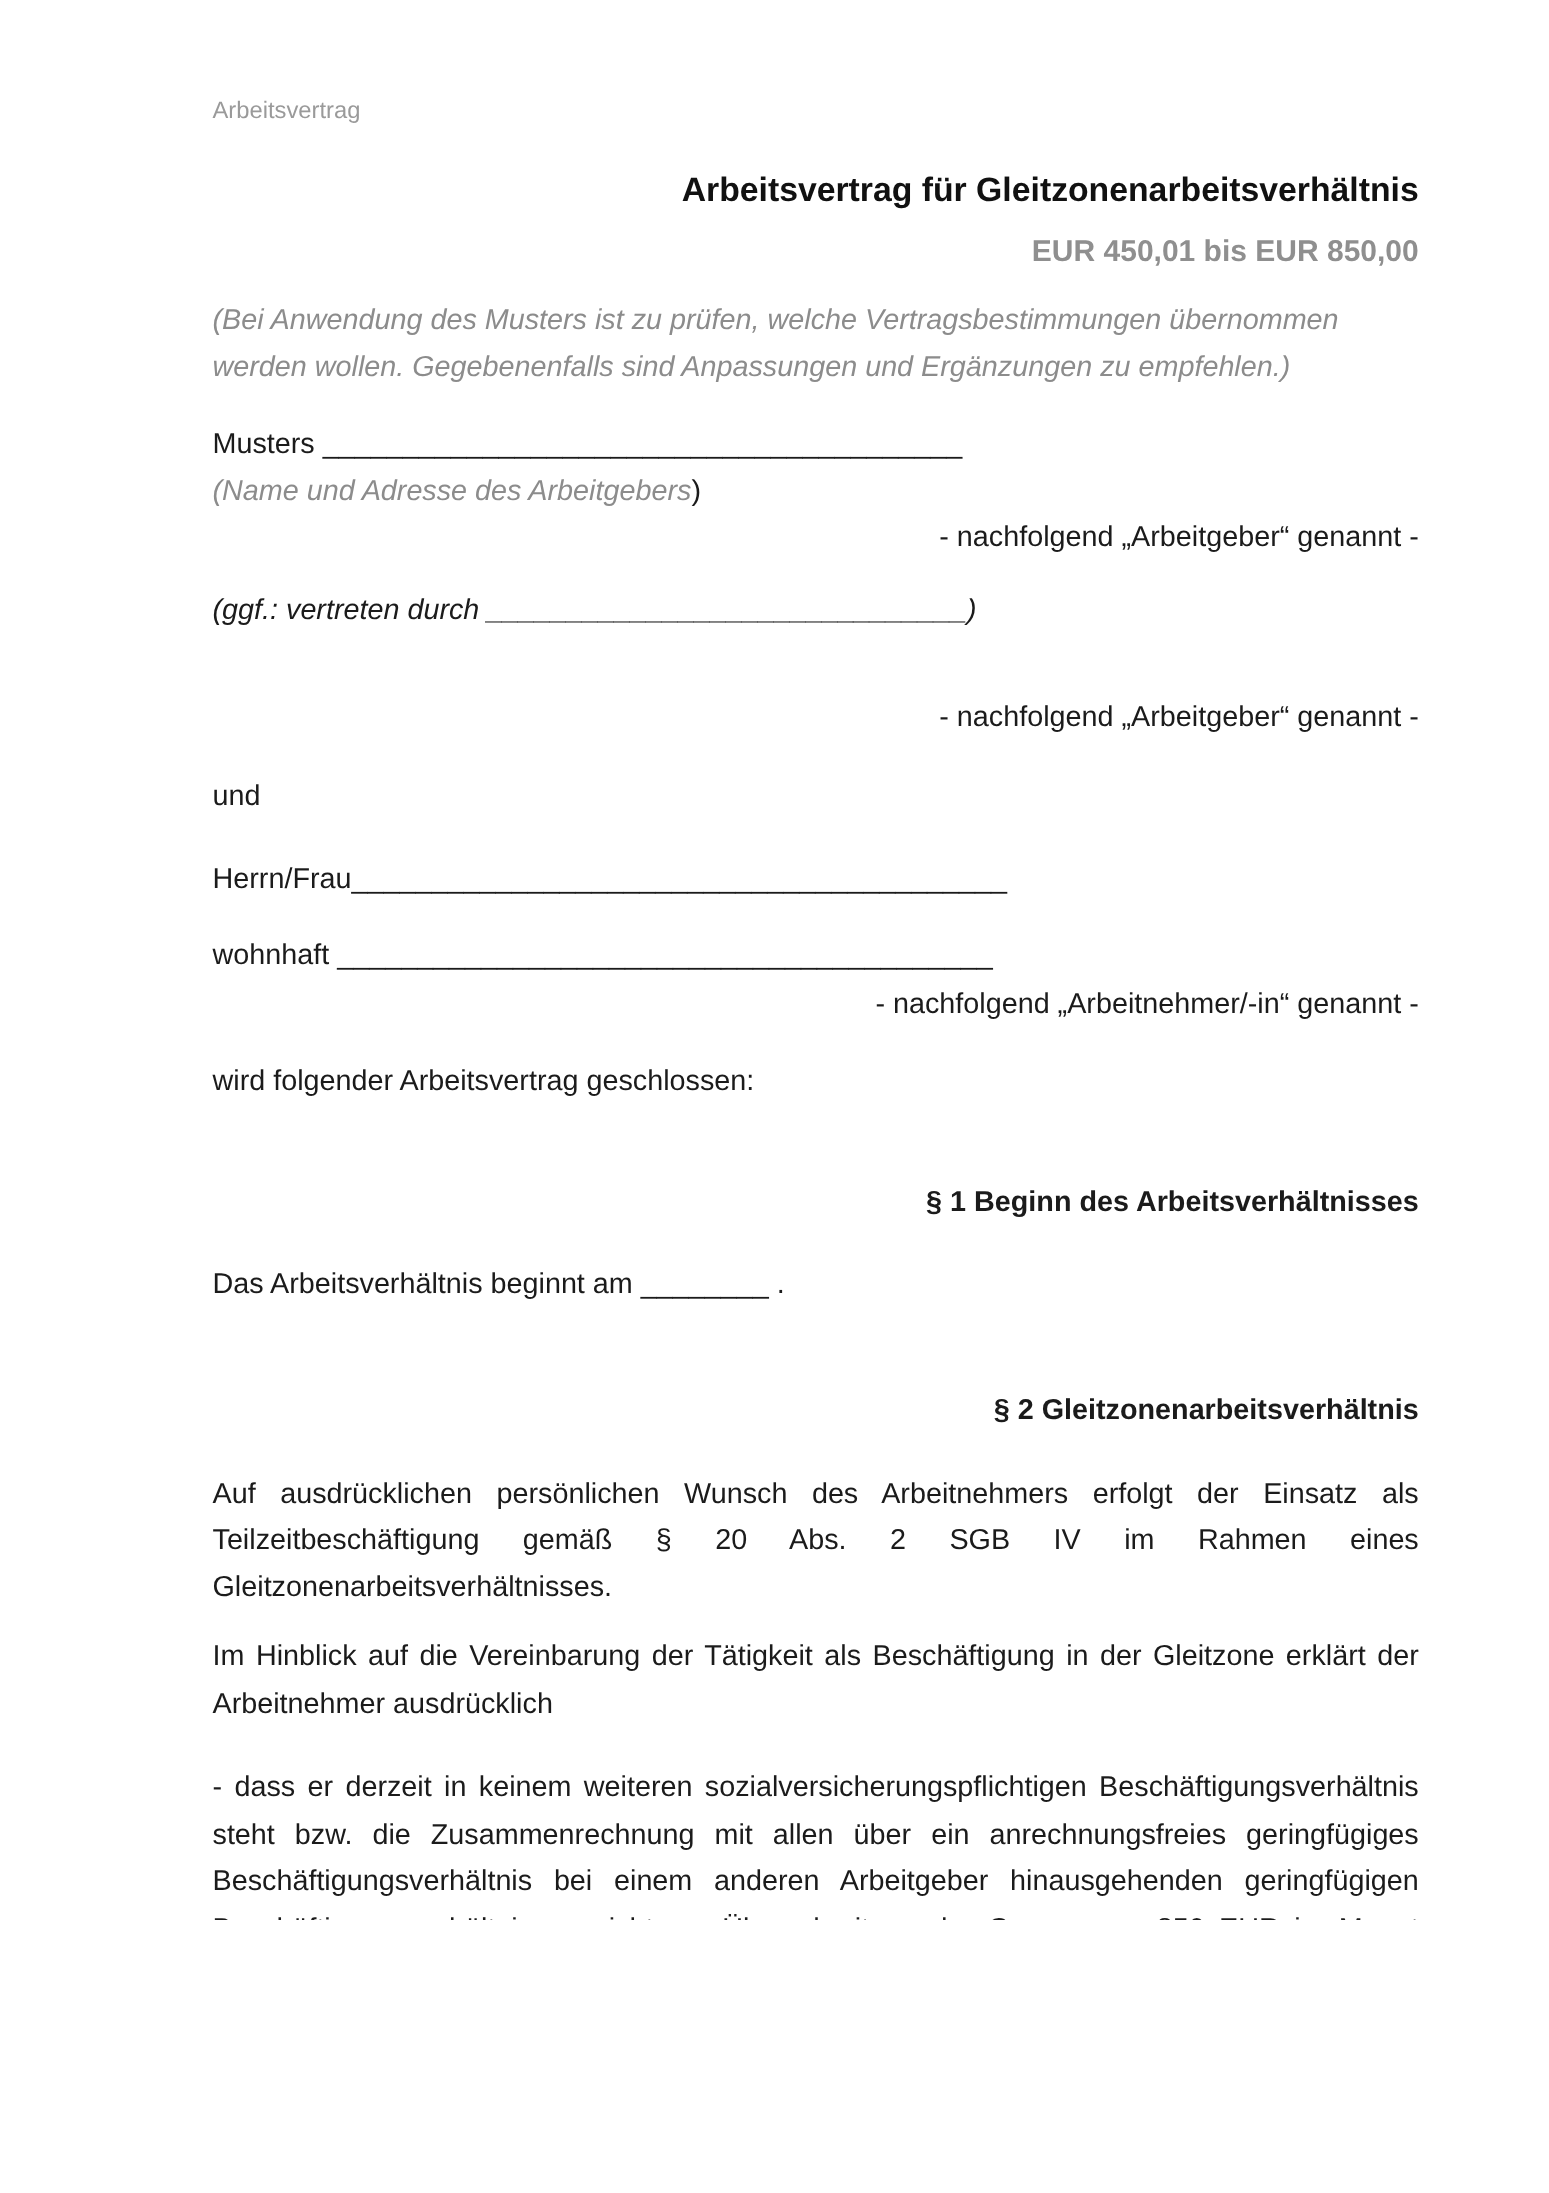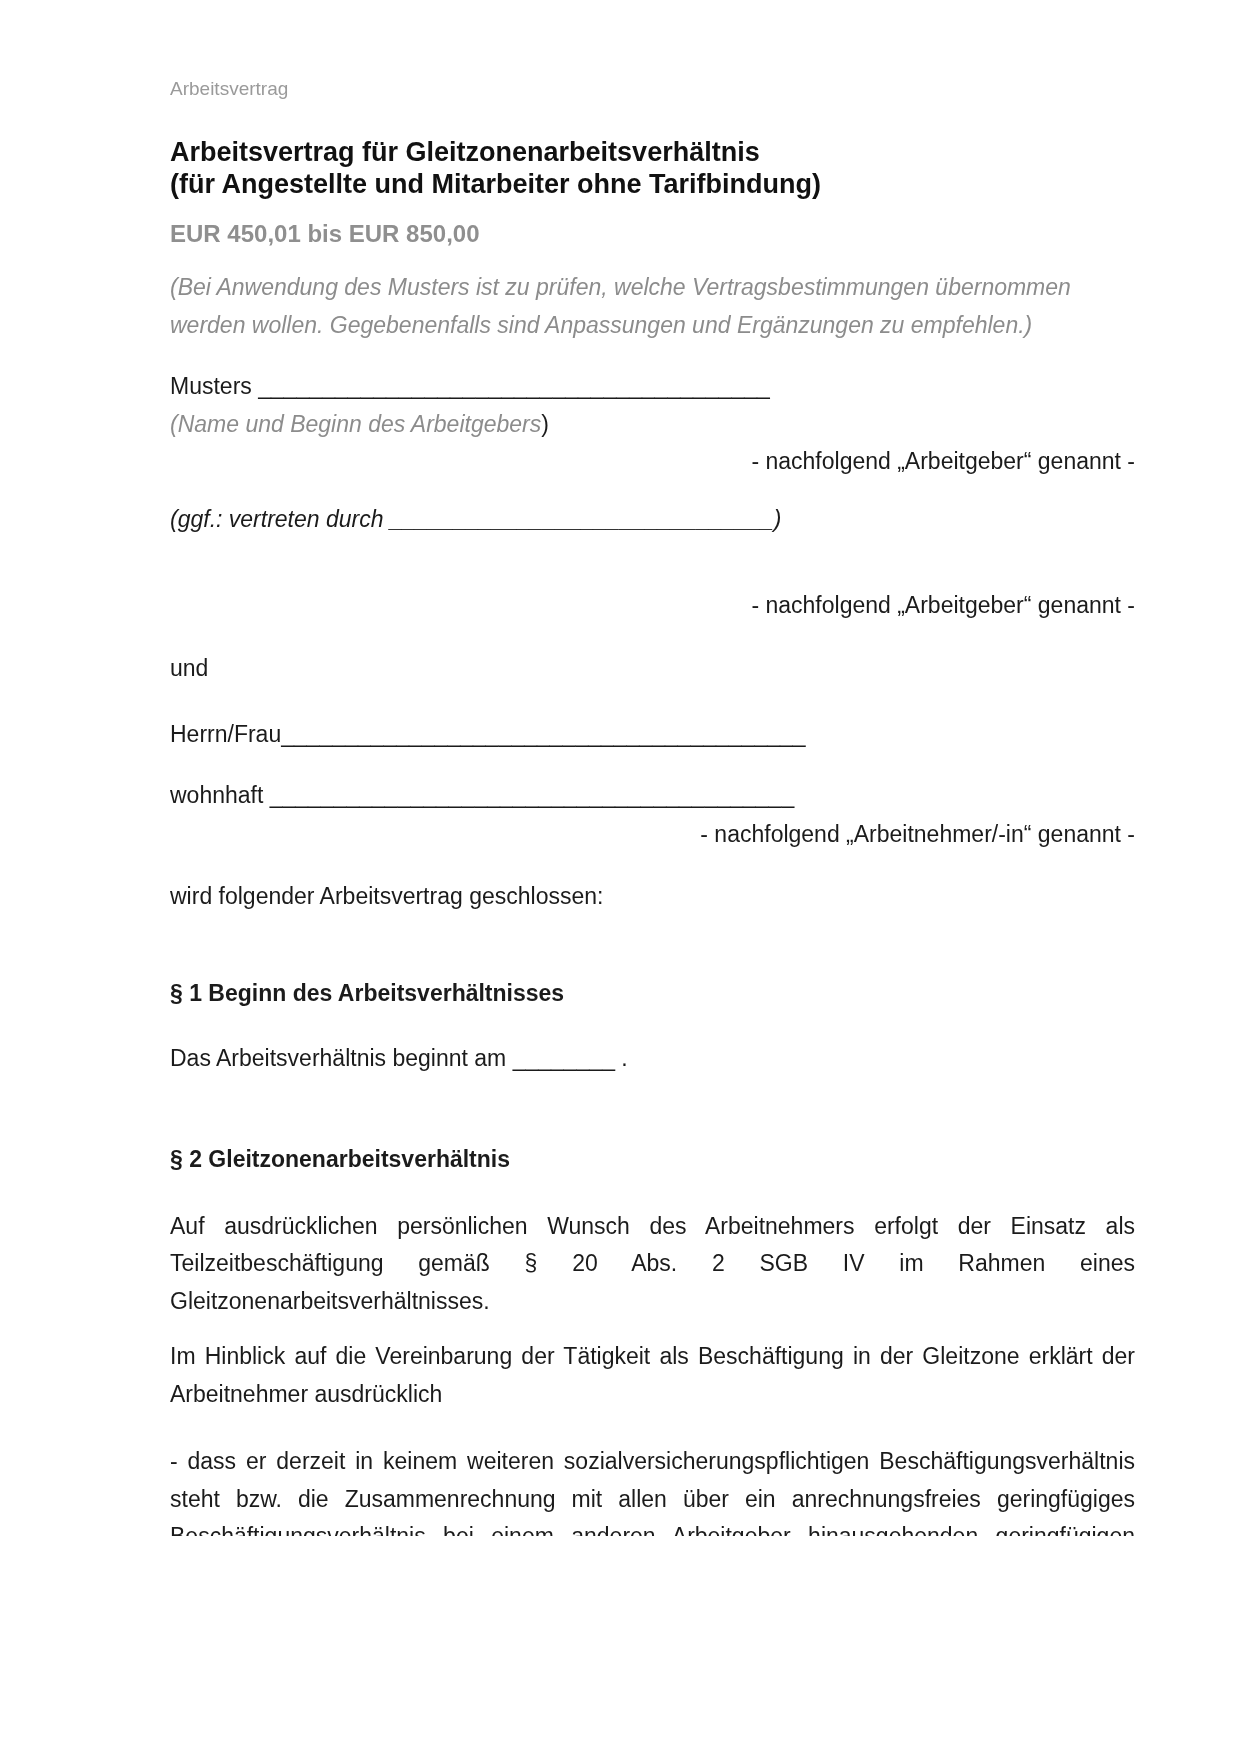--- a/index.html
+++ b/index.html
@@ -12,21 +12,21 @@
     font-family: "Liberation Sans", sans-serif;
     color: #1b1b1b;
     font-size: 23px;
     line-height: 37.5px;
     padding: 76px 104px 0 170px;
     overflow: hidden;
   }
   .muted   { color: #8c8c8c; }
   .italic  { font-style: italic; }
   .bold    { font-weight: bold; }
-  .center  { text-align: left; }
+  .center  { text-align: right; }
   .right   { text-align: right; }
   .justify { text-align: justify; }
 
   .header-label { font-size: 19px; line-height: 26px; color: #9a9a9a; }
 
   .title-block { margin-top: 34px; }
   .title-line  { font-size: 27px; line-height: 32px; font-weight: bold; color: #111; }
   .subtitle    { font-size: 24px; line-height: 30px; font-weight: bold; color: #8f8f8f; margin-top: 19px; }
 
   .notice { margin-top: 20px; }
@@ -55,32 +55,31 @@
 </style>
 </head>
 <body>
 
 <div class="sheet">
 
   <div class="header-label">Arbeitsvertrag</div>
 
   <div class="title-block center">
     <div class="title-line">Arbeitsvertrag für Gleitzonenarbeitsverhältnis</div>
-    <div class="title-line">(für Angestellte und Mitarbeiter ohne Tarifbindung)</div>
     <div class="subtitle">EUR 450,01 bis EUR 850,00</div>
   </div>
 
   <div class="notice muted italic">(Bei Anwendung des Musters ist zu prüfen, welche Vertragsbestimmungen übernommen werden wollen. Gegebenenfalls sind Anpassungen und Ergänzungen zu empfehlen.)</div>
 
   <div class="line-zwischen">
     <span>Musters </span><span class="blank">________________________________________</span>
   </div>
 
   <div class="muted italic">
-    <span>(Name und Beginn des Arbeitgebers</span><span class="hint-close">)</span>
+    <span>(Name und Adresse des Arbeitgebers</span><span class="hint-close">)</span>
   </div>
 
   <div class="tagline-1 right">- nachfolgend „Arbeitgeber“ genannt -</div>
 
   <div class="line-vertreten">
     <span>(ggf.: vertreten durch </span><span class="blank">______________________________</span><span>)</span>
   </div>
 
   <div class="tagline-2 right">- nachfolgend „Arbeitgeber“ genannt -</div>
 

